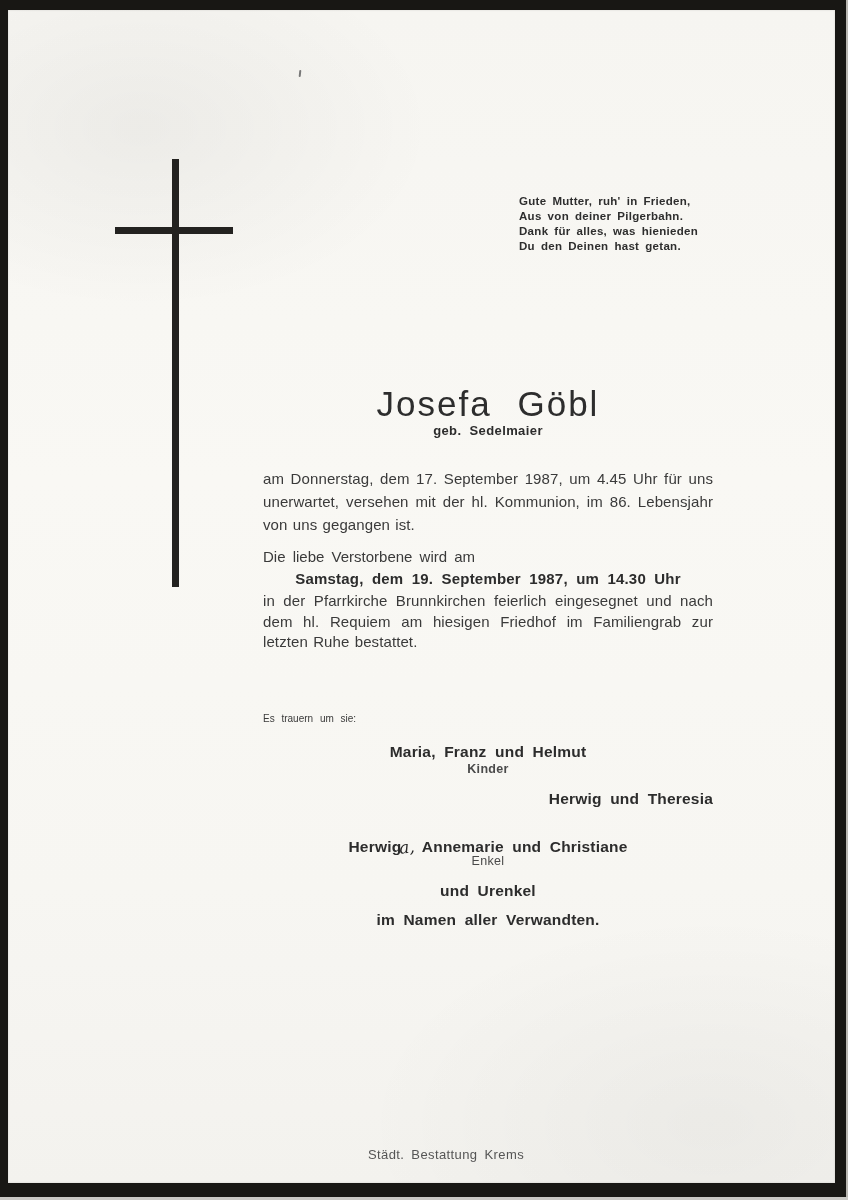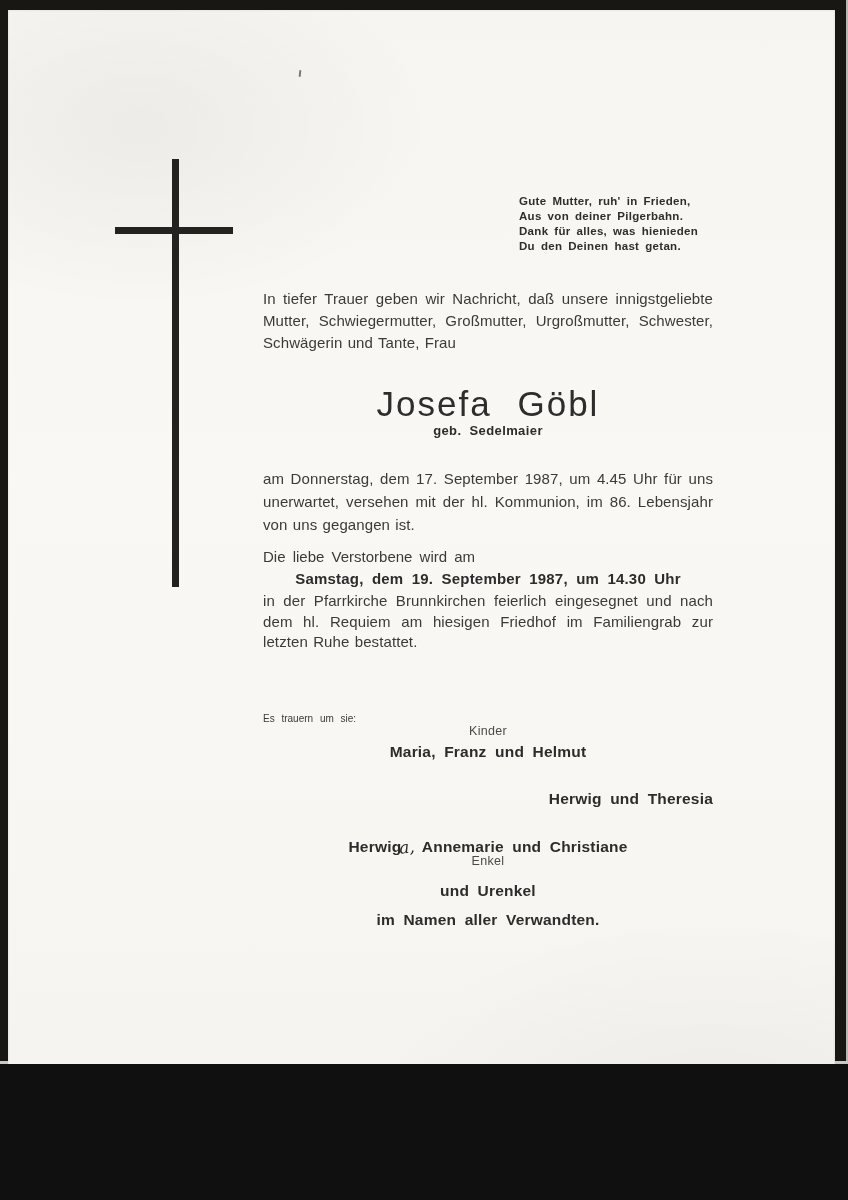--- a/index.html
+++ b/index.html
@@ -1,20 +1,20 @@
 <!DOCTYPE html>
 <html><head>
 <meta charset="utf-8">
 <style>
   * { margin:0; padding:0; box-sizing:border-box; }
   html,body { background:#101010; }
   body { font-family:"Liberation Sans","DejaVu Sans",sans-serif; }
 
   #scan {
-    position:relative; width:848px; height:1064px; margin:0 auto;
+    position:relative; width:848px; height:1200px; margin:0 auto;
     background:#181714; overflow:hidden;
   }
   
   .right-sliver {
     position:absolute; top:0; right:0; width:2px; height:1200px;
     background:#b9b7b2;
   }
   .bottom-sliver {
     position:absolute; left:0; bottom:0; width:848px; height:3px;
     background:#c9c8c4;
@@ -85,21 +85,21 @@
     text-align:center; font-size:12.5px; font-weight:400; color:#4a4a4a;
     letter-spacing:0.3px; word-spacing:2px;
   }
   .hand {
     display:inline-block; font-family:"DejaVu Serif",serif; font-style:italic;
     font-size:17px; font-weight:400; color:#2a2a2a;
     transform:rotate(-6deg) translateY(1px); margin-left:-2px; margin-right:-1px;
     letter-spacing:0; word-spacing:0;
   }
 
-  .m0n { top:743px; } .m0r { top:724px; }
+  .m0n { top:743px; } .m0r { top:762px;font-weight:bold; }
   .m1n { top:790px;text-align:right; } .m1r { top:809px; }
   .m2n { top:836px; } .m2r { top:854px; }
   .closing-urenkel { top:882px; }
   .closing-final   { top:911px; }
 
   .footer-line {
     position:absolute; left:46px; width:800px; top:1147px;
     text-align:center; font-size:13px; color:#555;
     letter-spacing:0.4px; word-spacing:3px;
   }
@@ -121,25 +121,20 @@
 
   <div class="speck"></div>
 
   <div class="verse">
       <div class="line">Gute Mutter, ruh' in Frieden,</div>
       <div class="line">Aus von deiner Pilgerbahn.</div>
       <div class="line">Dank für alles, was hienieden</div>
       <div class="line">Du den Deinen hast getan.</div>
     </div>
 
-  <div class="col body-list just intro-block">
-      <div class="line">In tiefer Trauer geben wir Nachricht, daß unsere innigstgeliebte</div>
-      <div class="line">Mutter, Schwiegermutter, Großmutter, Urgroßmutter, Schwester,</div>
-      <div class="line">Schwägerin und Tante, Frau</div>
-    </div>
 
   <div class="col deceased-name">Josefa Göbl</div>
 
   <div class="col maiden-name">geb. Sedelmaier</div>
 
   <div class="col body-list just death-block">
       <div class="line">am Donnerstag, dem 17. September 1987, um 4.45 Uhr für uns</div>
       <div class="line">unerwartet, versehen mit der hl. Kommunion, im 86. Lebensjahr</div>
       <div class="line">von uns gegangen ist.</div>
     </div>

